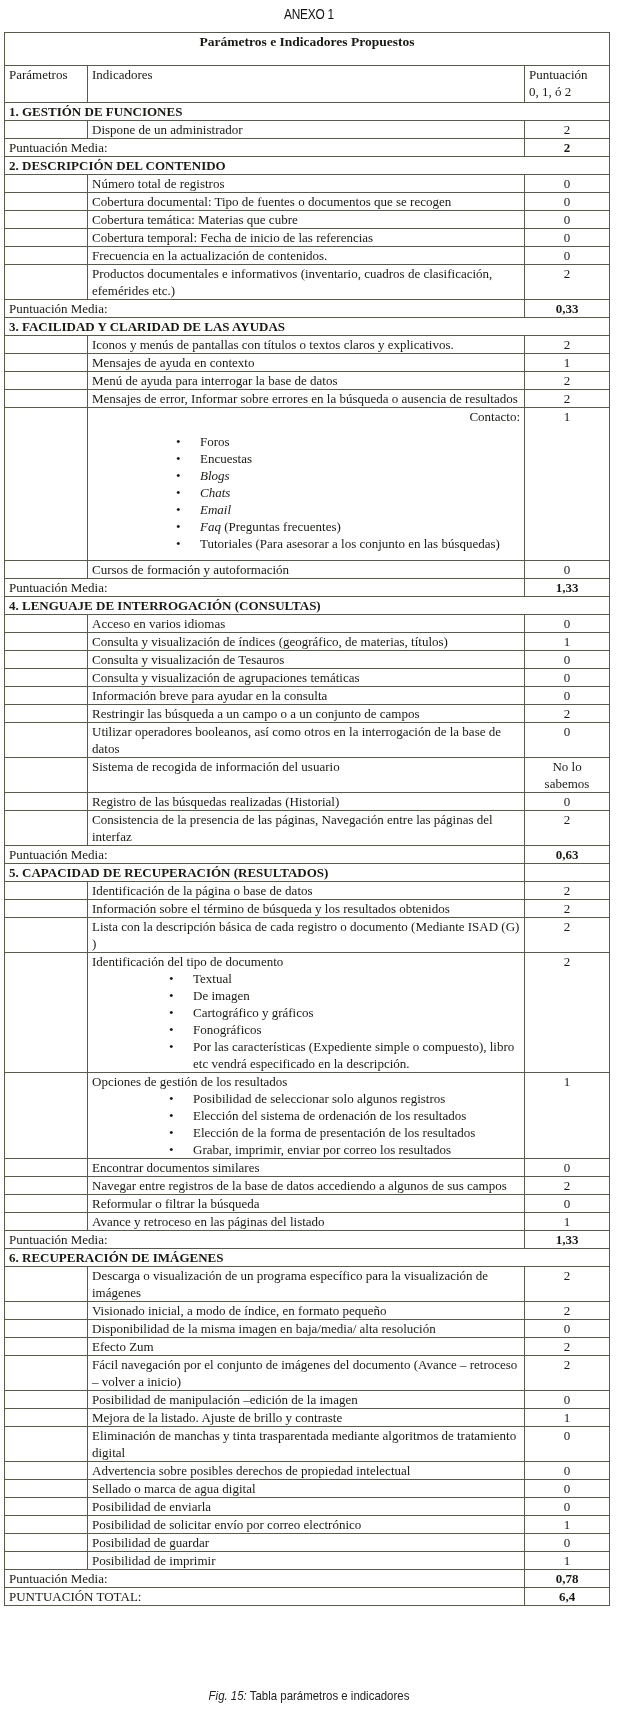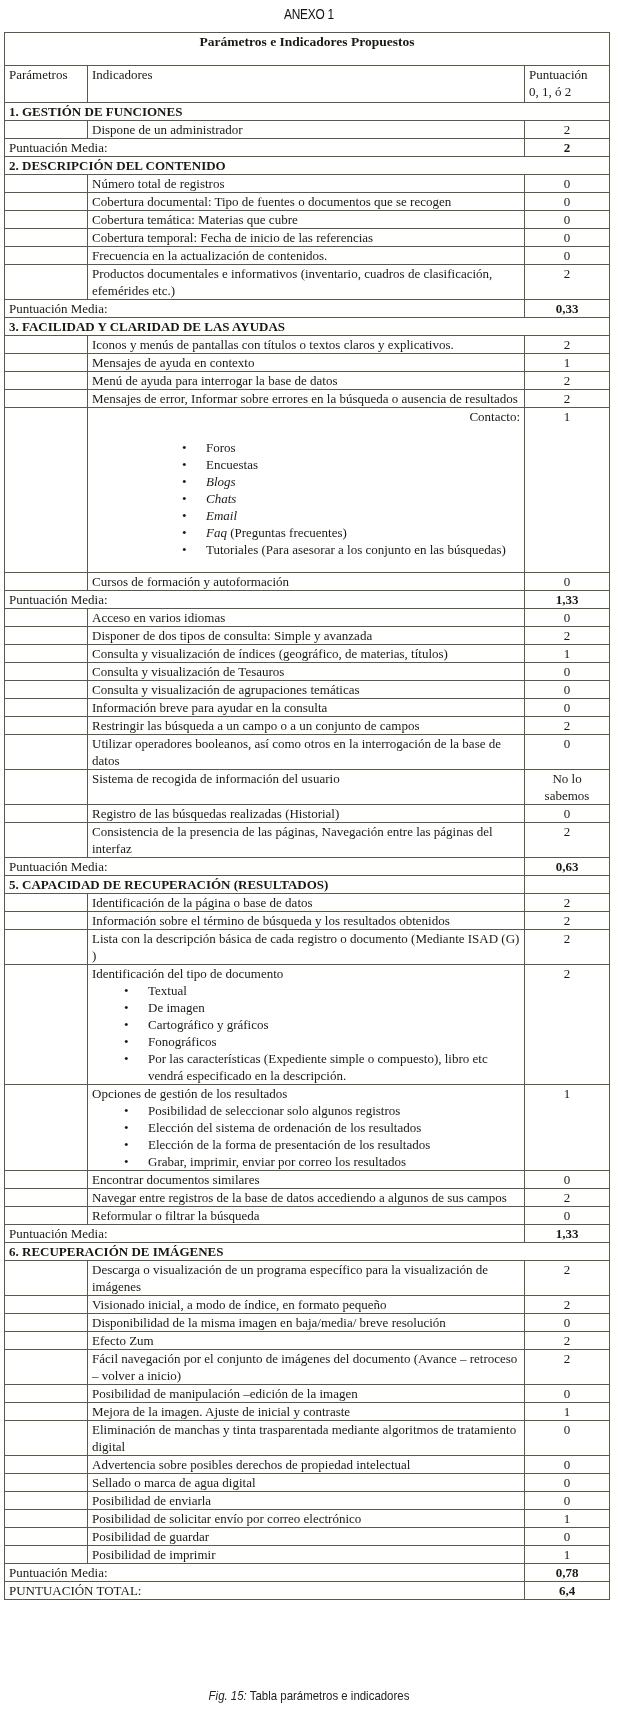--- a/index.html
+++ b/index.html
@@ -28,27 +28,27 @@
     col.c1 { width: 83px; }
     col.c2 { width: 437px; }
     col.c3 { width: 85px; }
     td.title-cell { text-align: center; font-weight: bold; height: 32px; padding-top: 3px; font-size: 13.5px; }
     td.colhead { height: 36px; padding-top: 3px; font-family: Liberation Serif, serif; }
     td.section { font-weight: bold; height: 17px; }
     td.score { text-align: center; }
     td.avg-label { height: 17px; }
     td.avg-val { text-align: center; font-weight: bold; }
     td.blank-left { border-bottom: none; border-top: none; }
-    ul.bul { margin: 14px; padding: 0 0 0 100px; list-style: none; }
+    ul.bul { margin: 8px; padding: 0 0 0 100px; list-style: none; }
     ul.bul li { position: relative; padding-left: 0; }
     ul.bul li::before {
       content: "\2022"; position: absolute; left: -24px; top: 0; font-size: 13px;
     }
     ul.bul2 { margin: 0; padding: 0 0 0 56px; list-style: none; }
-    ul.bul2 li { position: relative; }
+    ul.bul2 li { position: relative; margin-left: 45px; }
     ul.bul2 li::before { content: "\2022"; position: absolute; left: -24px; top: 0; }
     .contact-label { padding-left: 44px; text-align: right; }
     .it { font-style: italic; text-align: center; }
   </style>
 </head>
 <body>
 
 <div class="anexo">ANEXO 1</div>
 
 <table class="grid">
@@ -184,32 +184,28 @@
         <td>
           <div>Cursos de formación y autoformación</div>
         </td>
         <td class="score">0</td>
       </tr>
       <tr>
         <td colspan="2" class="avg-label">Puntuación Media:</td>
         <td class="avg-val">1,33</td>
       </tr>
       <tr>
+        <td colspan="3" class="section">4. LENGUAJE DE INTERROGACIÓN (CONSULTAS)</td>
+      </tr>
+      <tr>
         <td class="blank-left"></td>
         <td>
           <div>Acceso en varios idiomas</div>
         </td>
         <td class="score">0</td>
-      </tr>
-      <tr>
-        <td class="blank-left"></td>
-        <td>
-          <div>Disponer de dos tipos de consulta: Simple y avanzada</div>
-        </td>
-        <td class="score">2</td>
       </tr>
       <tr>
         <td class="blank-left"></td>
         <td>
           <div>Consulta y visualización de índices (geográfico, de materias, títulos)</div>
         </td>
         <td class="score">1</td>
       </tr>
       <tr>
         <td class="blank-left"></td>
@@ -338,20 +334,27 @@
         <td class="score">2</td>
       </tr>
       <tr>
         <td class="blank-left"></td>
         <td>
           <div>Reformular  o filtrar la búsqueda</div>
         </td>
         <td class="score">0</td>
       </tr>
       <tr>
+        <td class="blank-left"></td>
+        <td>
+          <div>Avance y retroceso en las páginas del listado</div>
+        </td>
+        <td class="score">1</td>
+      </tr>
+      <tr>
         <td colspan="2" class="avg-label">Puntuación Media:</td>
         <td class="avg-val">1,33</td>
       </tr>
       <tr>
         <td colspan="3" class="section">6. RECUPERACIÓN DE IMÁGENES</td>
       </tr>
       <tr>
         <td class="blank-left"></td>
         <td>
           <div>Descarga o visualización de un programa específico para la visualización de imágenes</div>
@@ -361,21 +364,21 @@
       <tr>
         <td class="blank-left"></td>
         <td>
           <div>Visionado inicial, a modo de índice, en formato pequeño</div>
         </td>
         <td class="score">2</td>
       </tr>
       <tr>
         <td class="blank-left"></td>
         <td>
-          <div>Disponibilidad de la misma imagen en baja/media/ breve resolución</div>
+          <div>Disponibilidad de la misma imagen en baja/media/ alta resolución</div>
         </td>
         <td class="score">0</td>
       </tr>
       <tr>
         <td class="blank-left"></td>
         <td>
           <div>Efecto Zum</div>
         </td>
         <td class="score">2</td>
       </tr>
@@ -389,21 +392,21 @@
       <tr>
         <td class="blank-left"></td>
         <td>
           <div>Posibilidad de manipulación –edición de la imagen</div>
         </td>
         <td class="score">0</td>
       </tr>
       <tr>
         <td class="blank-left"></td>
         <td>
-          <div>Mejora de la imagen. Ajuste de inicial y contraste</div>
+          <div>Mejora de la listado. Ajuste de brillo y contraste</div>
         </td>
         <td class="score">1</td>
       </tr>
       <tr>
         <td class="blank-left"></td>
         <td>
           <div>Eliminación de manchas y tinta trasparentada mediante algoritmos de tratamiento digital</div>
         </td>
         <td class="score">0</td>
       </tr>

